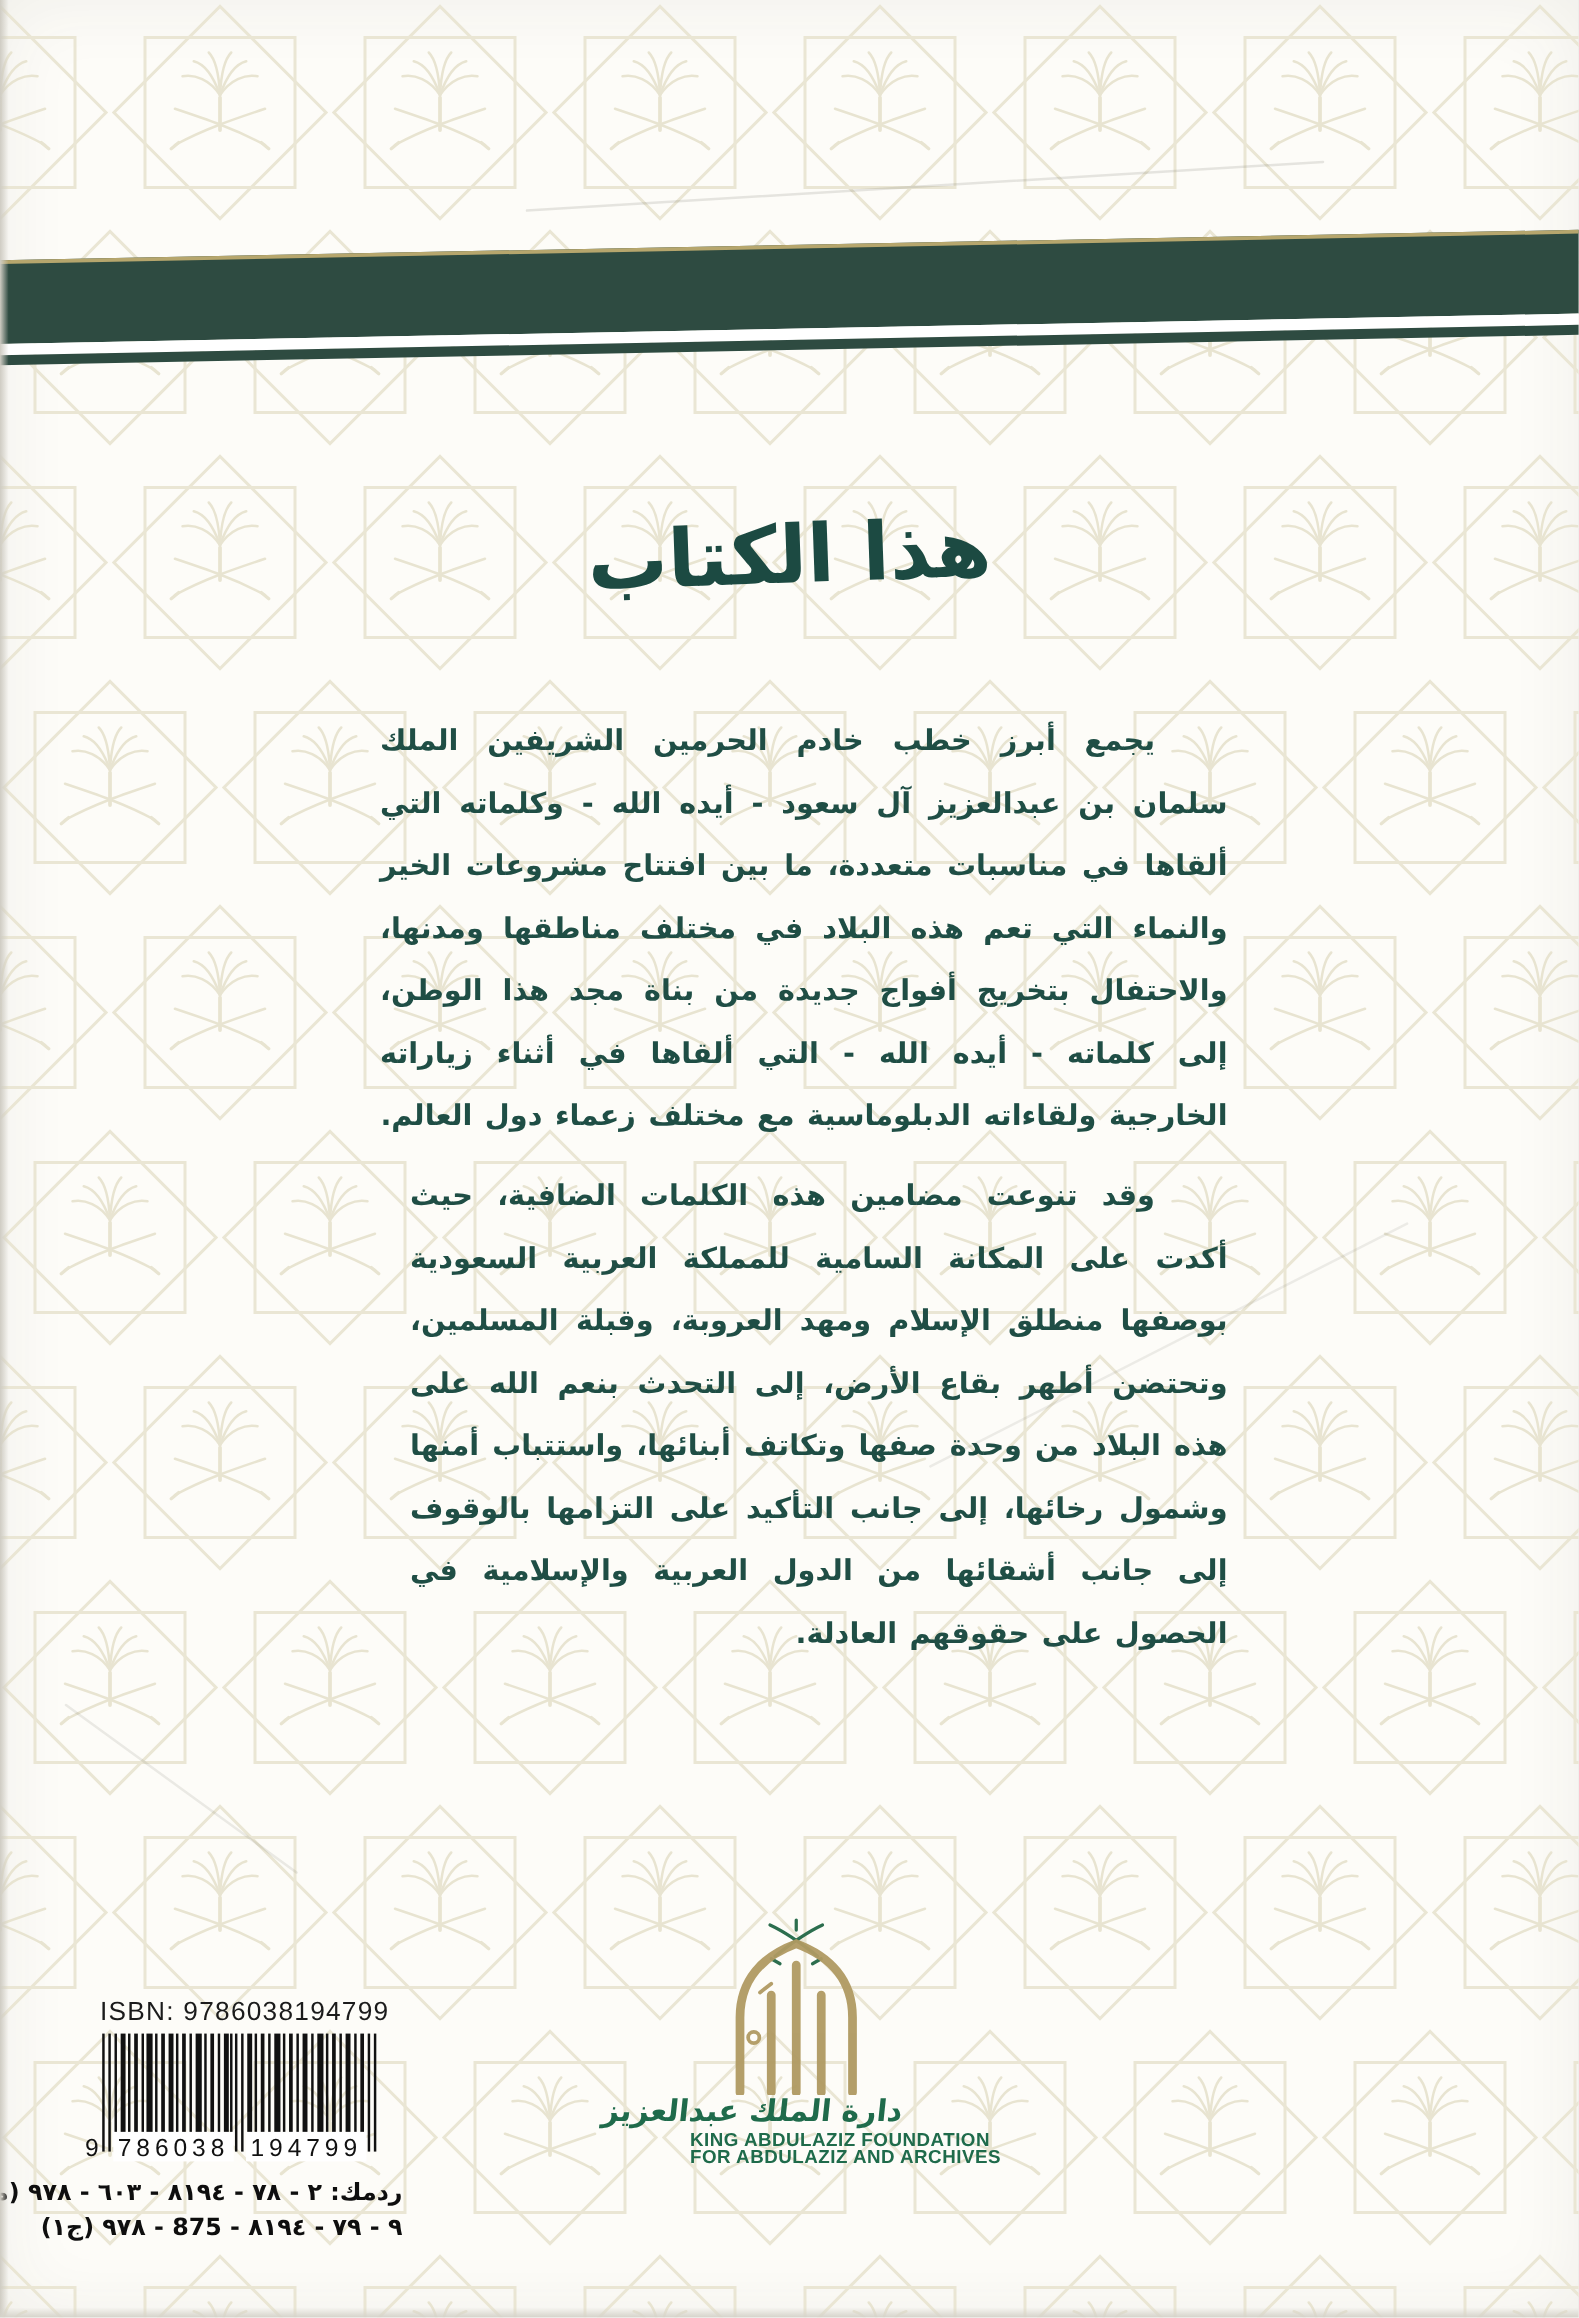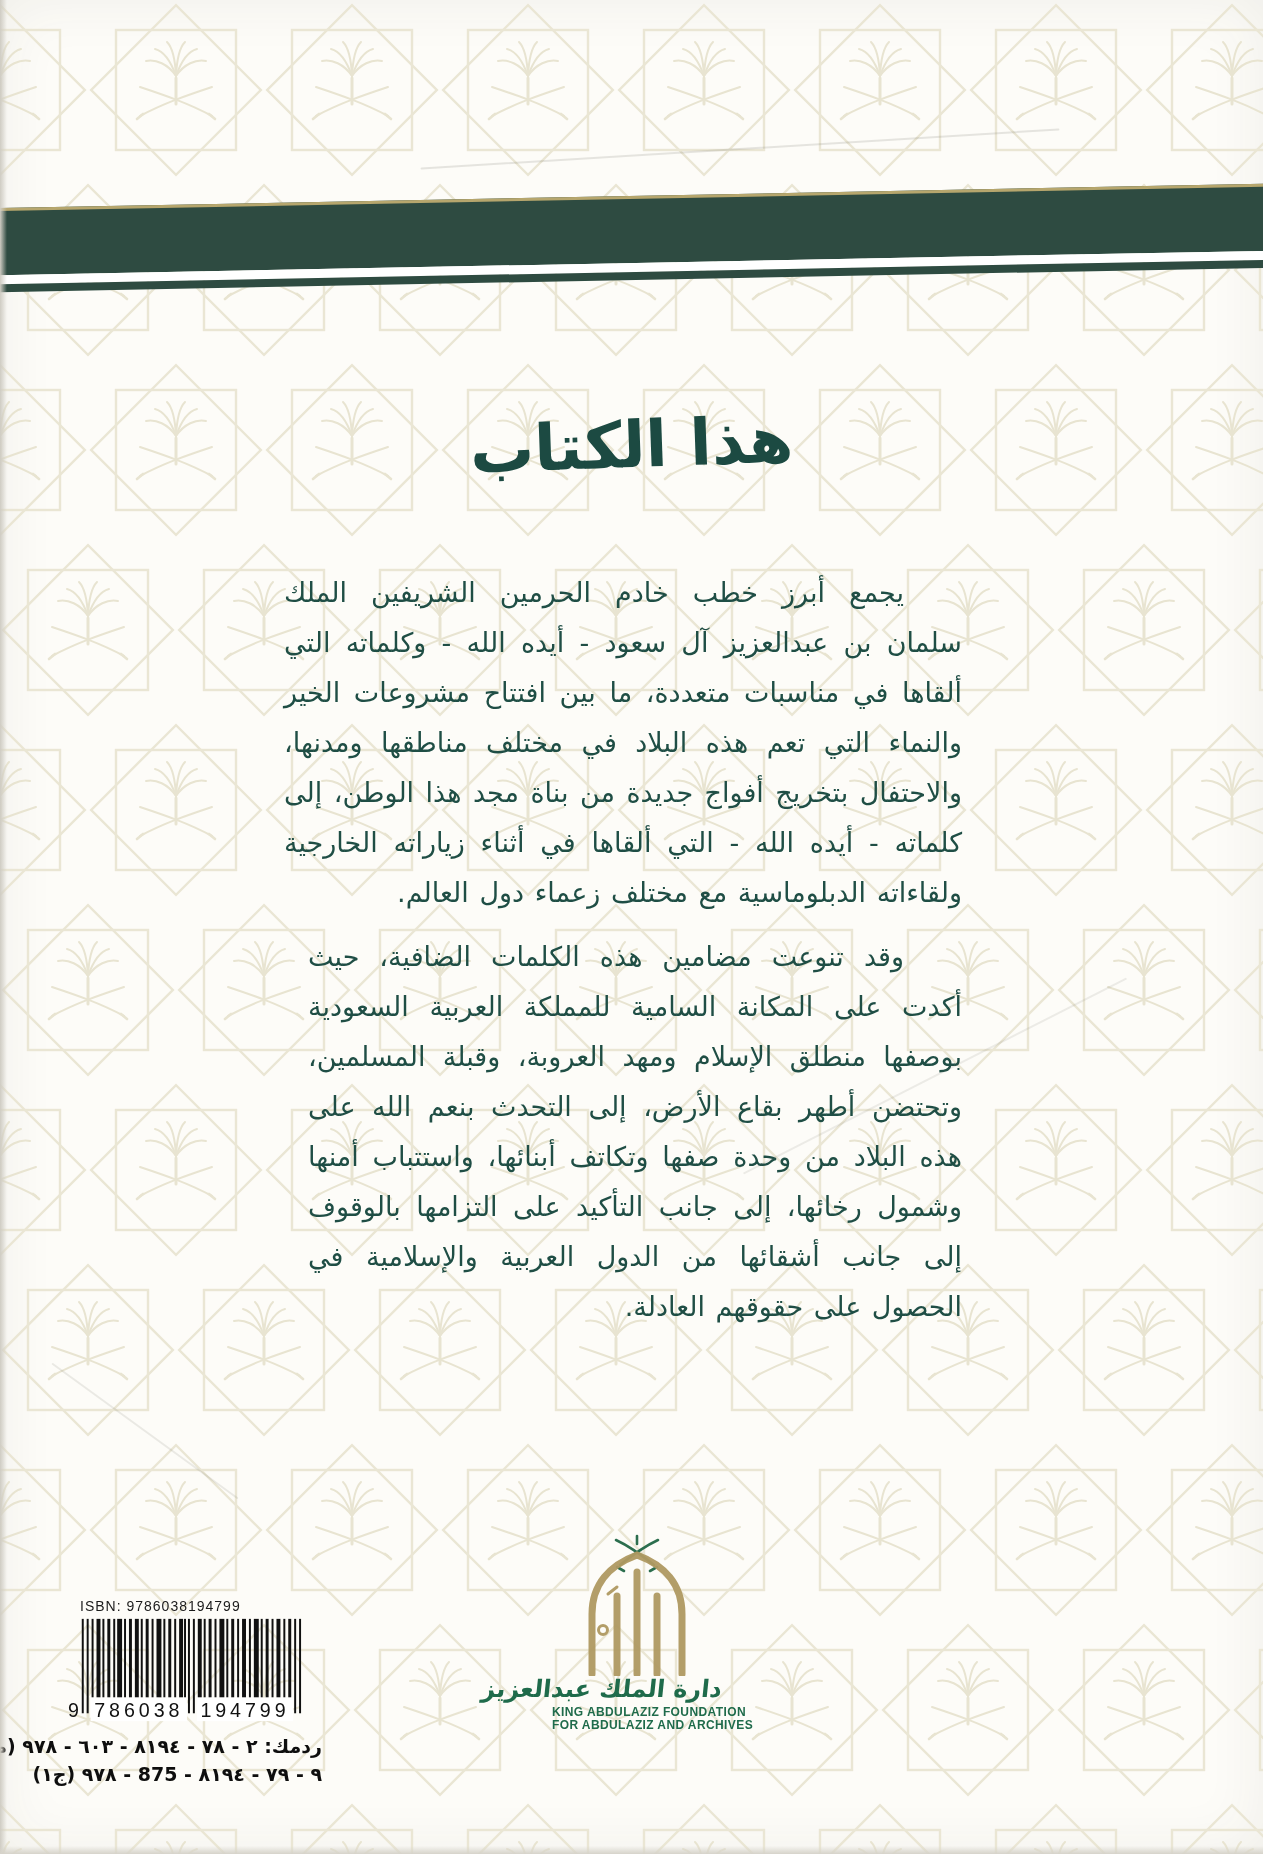--- a/index.html
+++ b/index.html
@@ -29,53 +29,53 @@
   
   .book-title{
     position:absolute;left:0;top:408px;width:100%;z-index:3;
     text-align:center;direction:rtl;
     font-size:64px;font-weight:bold;color:#1c4a42;
     transform:rotate(-2deg);
     letter-spacing:-2px;
   }
   
   .synopsis{
-    position:absolute;left:284px;top:568px;width:678px;z-index:3;
+    position:absolute;left:304px;top:568px;width:678px;z-index:3;
     direction:rtl;text-align:justify;
     color:var(--ink,#1f4e45);
-    font-size:27px;font-weight:normal;line-height:50px;
+    font-size:23px;font-weight:bold;line-height:50px;
     word-spacing:2px;
   }
   .synopsis p{margin:0;text-indent:58px;}
   .synopsis p + p{margin-top:14px;margin-left:24px;}
   
   .isbn-block{position:absolute;left:64px;top:1598px;width:260px;z-index:3;}
   .isbn-label{
     font-family:"Liberation Sans", sans-serif;
-    font-size:14px;color:#1b1b1b;letter-spacing:1px;
+    font-size:21px;color:#1b1b1b;letter-spacing:1px;
     padding-left:16px;white-space:nowrap;
   }
   .barcode-svg{display:block;margin:4px 0 0 4px;}
   .barcode-svg text{font-family:"Liberation Sans", sans-serif;font-size:20px;fill:#111;}
   .isbn-arabic{
     direction:rtl;text-align:center;width:258px;margin-top:10px;
     font-size:19px;font-weight:bold;color:#0e0e0e;line-height:28px;
     white-space:nowrap;
   }
   .isbn-arabic div{margin:0;}
   
   .publisher{position:absolute;left:552px;top:1534px;width:170px;z-index:3;text-align:center;}
   .publisher .logo-svg{display:block;margin:0 auto;}
   .publisher-name-ar{
     direction:rtl;font-size:24px;font-weight:bold;color:var(--logo-green,#1f6b4b);
     margin-top:0;line-height:26px;white-space:nowrap;transform:skewX(-6deg);
   }
   .publisher-name-en{
     font-family:"Liberation Sans", sans-serif;
-    font-size:12px;font-weight:bold;letter-spacing:.4px;
+    font-size:15px;font-weight:bold;letter-spacing:.4px;
     color:var(--logo-green,#27714f);line-height:13px;margin-top:4px;white-space:nowrap;
   }
 </style>
 </head>
 <body>
 
 <div class="page">
 
   <svg class="bg-pattern" id="bgpat" width="1263" height="1854" aria-hidden="true">
     <defs>

